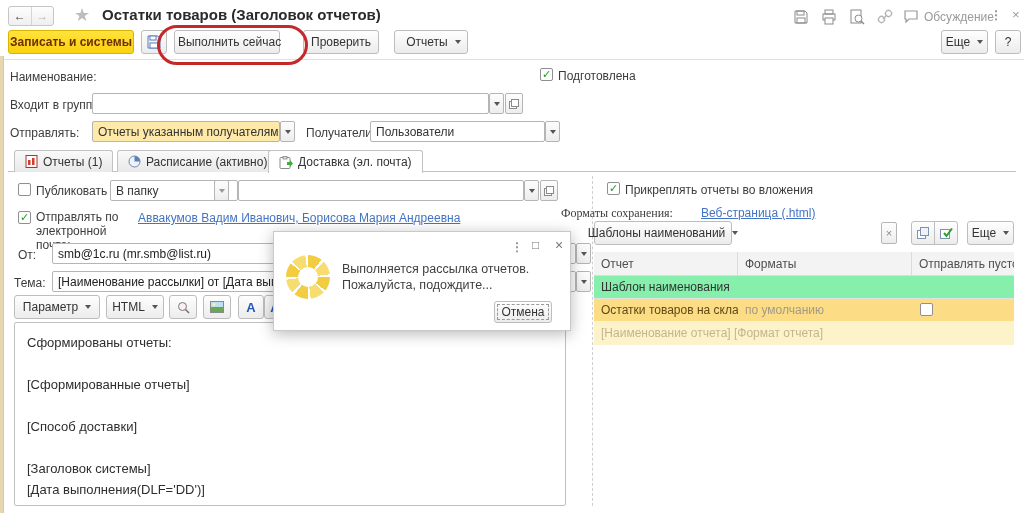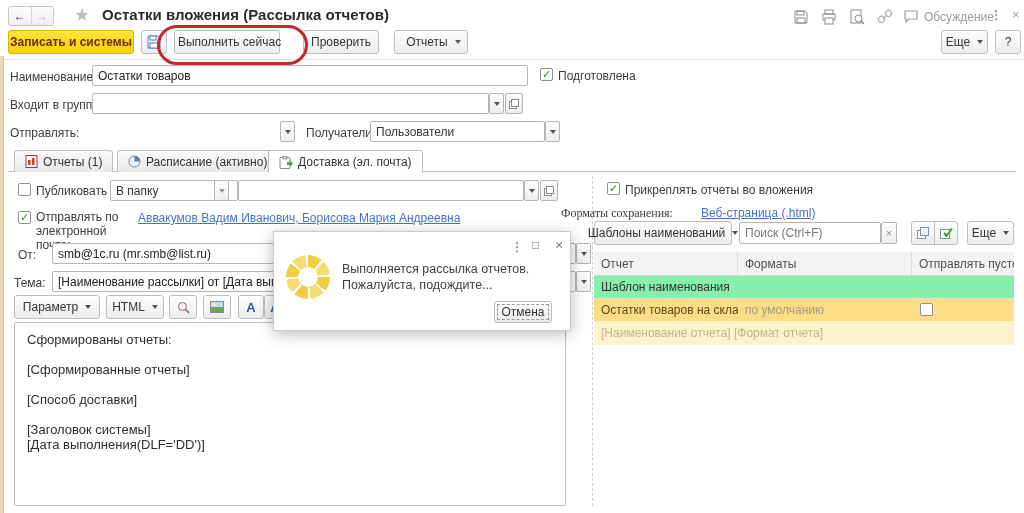--- a/index.html
+++ b/index.html
@@ -56,21 +56,21 @@
 </head>
 <body>
 
 <div class="win">
 
   <div class="abs" style="left:8px;top:6px;width:46px;height:20px;border:1px solid #c6c6c6;border-radius:3px;display:flex;background:linear-gradient(#fdfdfd,#efefef);">
     <div style="width:23px;display:flex;align-items:center;justify-content:center;border-right:1px solid #d5d5d5;color:#444;">←</div>
     <div style="width:22px;display:flex;align-items:center;justify-content:center;color:#b5b5b5;">→</div>
   </div>
   <div class="abs" style="left:74px;top:4px;font-size:18px;color:#bdbdbd;">★</div>
-  <div class="abs" style="left:102px;top:6px;font-size:15px;font-weight:bold;color:#2b2b2b;">Остатки вложения (Рассылка отчетов)</div>
+  <div class="abs" style="left:102px;top:6px;font-size:15px;font-weight:bold;color:#2b2b2b;">Остатки товаров (Заголовок отчетов)</div>
 
   <div class="abs" style="left:793px;top:9px;">
     <svg width="16" height="16" viewBox="0 0 16 16">
         <path d="M2 2h10l2 2v10H2z" fill="none" stroke="#8a8a8a"></path>
         <rect x="4" y="2" width="7" height="4" fill="none" stroke="#8a8a8a"></rect>
         <rect x="4" y="9" width="8" height="5" fill="none" stroke="#8a8a8a"></rect>
       </svg>
   </div>
   <div class="abs" style="left:821px;top:9px;">
     <svg width="16" height="16" viewBox="0 0 16 16">
@@ -138,37 +138,39 @@
       <span class="caret"></span>
   </div>
   <div class="btn" style="left:995px;top:30px;width:26px;padding:0;">
     <span>?</span>
   </div>
   <div class="annot"></div>
   <div class="abs" style="left:0;top:59px;width:1024px;height:1px;background:#e0e0e0;"></div>
   <div class="strip"></div>
 
   <div class="lbl" style="left:10px;top:70px;">Наименование:</div>
-  <input class="input" style="left: 92px; top: 65px; width: 436px;" value="Остатки товаров">
   <div class="cb" style="left:540px;top:68px;">✓</div>
   <div class="lbl" style="left:558px;top:69px;">Подготовлена</div>
 
   <div class="lbl" style="left:10px;top:98px;">Входит в группу:</div>
   <input class="input" style="left: 92px; top: 93px; width: 397px;">
   <div class="sidebtn" style="left:489px;top:93px;">
       <span class="caret" style="margin:0;"></span>
     </div>
   <div class="sidebtn" style="left:505px;top:93px;width:18px;">
     <svg width="10" height="10" viewBox="0 0 10 10">
         <rect x="0.5" y="2.5" width="7" height="7" fill="#fff" stroke="#8a8a8a"></rect>
         <rect x="2.5" y="0.5" width="7" height="7" fill="#fff" stroke="#8a8a8a"></rect>
       </svg>
   </div>
 
   <div class="lbl" style="left:10px;top:126px;">Отправлять:</div>
+  <div class="combo yellow" style="left:92px;top:121px;width:188px;">
+    <span>Отчеты указанным получателям</span>
+  </div>
   <div class="sidebtn" style="left:280px;top:121px;">
       <span class="caret" style="margin:0;"></span>
     </div>
   <div class="lbl" style="left:306px;top:126px;">Получатели:</div>
   <div class="combo" style="left:370px;top:121px;width:175px;">
     <span>Пользователи</span>
   </div>
   <div class="sidebtn" style="left:545px;top:121px;">
       <span class="caret" style="margin:0;"></span>
     </div>
@@ -254,41 +256,40 @@
         <circle cx="4" cy="3.5" r="1.3" fill="#fff3a6"></circle>
       </svg>
   </div>
   <div class="btn" style="left:238px;top:295px;width:26px;padding:0;color:#2356c0;font-weight:bold;font-size:13px;">
       <span>A</span>
     </div>
   <div class="btn" style="left:264px;top:295px;width:26px;padding:0;color:#2356c0;font-weight:bold;font-size:13px;">
       <span>A˙</span>
     </div>
 
-  <div class="abs pre" style="left:14px;top:322px;width:552px;height:184px;border:1px solid #bfbfbf;border-radius:2px;padding:9px 12px;font-size:13px;line-height:15px;color:#2e2e2e;overflow:hidden;">Сформированы отчеты:
+  <div class="abs pre" style="left:14px;top:322px;width:552px;height:184px;border:1px solid #bfbfbf;border-radius:2px;padding:9px 12px;font-size:13px;line-height:21px;color:#2e2e2e;overflow:hidden;">Сформированы отчеты:
 
 [Сформированные отчеты]
 
 [Способ доставки]
 
 [Заголовок системы]
 [Дата выполнения(DLF='DD')]</div>
 
   <div class="abs" style="left:592px;top:176px;width:0;height:330px;border-left:1px dashed #cfcfcf;"></div>
 
   <div class="cb" style="left:607px;top:182px;">✓</div>
   <div class="lbl" style="left:625px;top:183px;">Прикреплять отчеты во вложения</div>
   <div class="lbl" style="left:561px;top:206px;color:#3c3c3c;font-family:Liberation Serif, serif;">Форматы сохранения:</div>
   <div class="link" style="left:701px;top:206px;">Веб-страница (.html)</div>
 
   <div class="btn" style="left:594px;top:221px;width:138px;">
     <span>Шаблоны наименований</span>
       <span class="caret"></span>
   </div>
-  <input class="input" style="left: 739px; top: 222px; width: 142px; height: 22px; color: rgb(170, 170, 170);" placeholder="Поиск (Ctrl+F)">
   <div class="sidebtn" style="left:881px;top:222px;width:16px;height:22px;color:#8a8a8a;font-size:11px;">×</div>
   <div class="btn" style="left:911px;top:221px;width:24px;padding:0;border-radius:3px 0 0 3px;">
     <svg width="12" height="12" viewBox="0 0 12 12">
         <rect x="0.5" y="3.5" width="8" height="8" fill="#fff" stroke="#7d93ad"></rect>
         <rect x="3.5" y="0.5" width="8" height="8" fill="#eef3fa" stroke="#7d93ad"></rect>
       </svg>
   </div>
   <div class="btn" style="left:934px;top:221px;width:24px;padding:0;border-radius:0 3px 3px 0;">
     <svg width="13" height="13" viewBox="0 0 13 13">
         <rect x="0.5" y="2.5" width="9" height="9" fill="#fff" stroke="#7d93ad"></rect>

